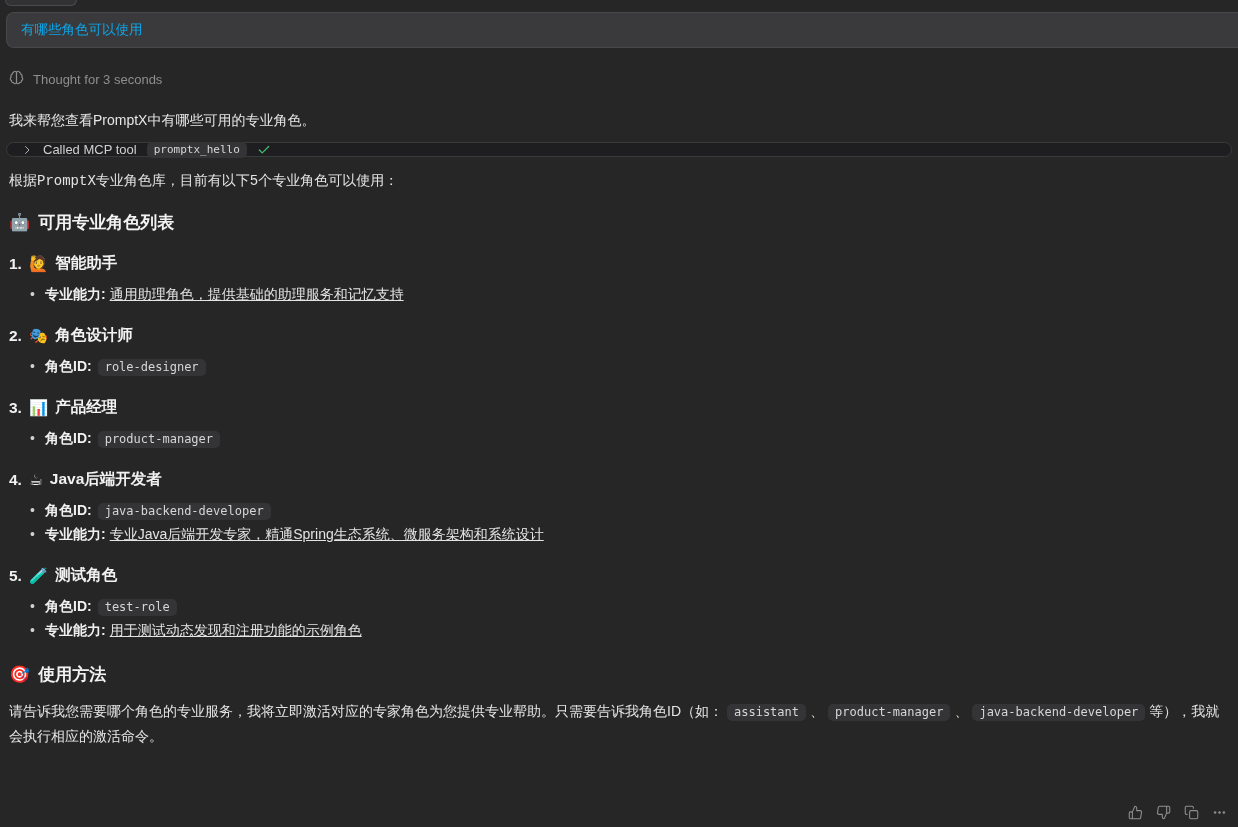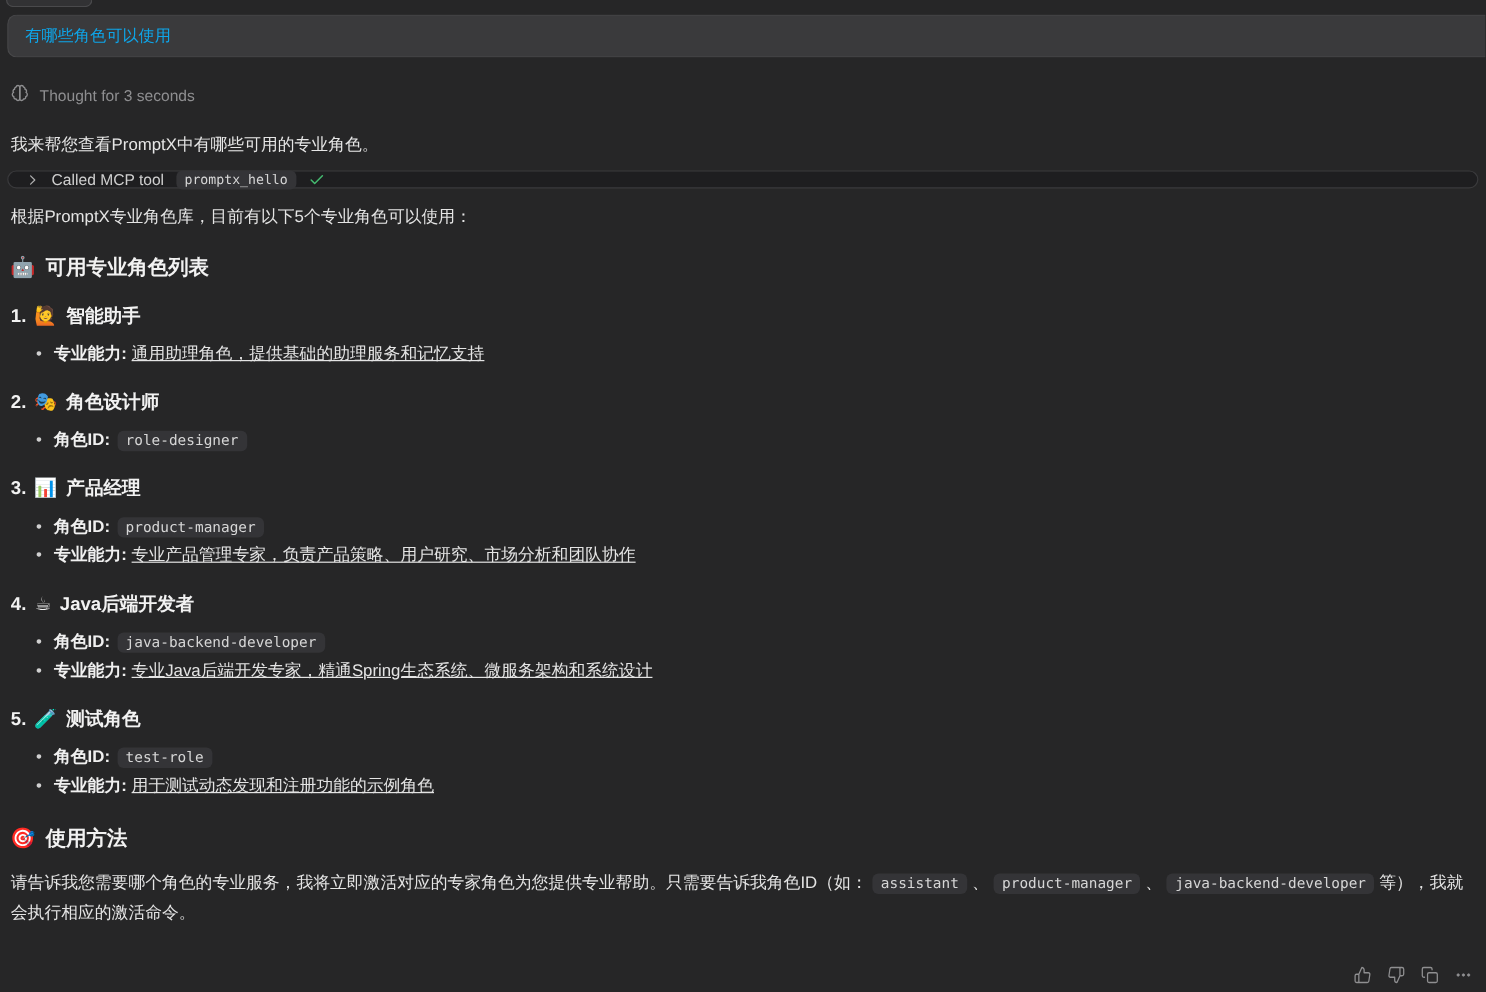--- a/index.html
+++ b/index.html
@@ -50,21 +50,21 @@
   .tool-panel .label{font-size:13px;color:#cfcfcf;}
   .chip{
     background:#343437;border-radius:5px;
     padding:1px 7px 2px;
     font-family:"DejaVu Sans Mono","Liberation Mono",monospace;
     font-size:11.5px;color:#d6d6d6;
     white-space:nowrap;
   }
   .tool-chip{font-size:11px;}
 
-  .lead{margin:15px 0 0 9px;font-size:14px;}
+  .lead{margin:15px 0 0 9px;font-size:14px;font-family:Liberation Mono, monospace;}
 
   h2.md{
     margin:21px 0 0 9px;
     font-size:17px;font-weight:bold;color:#f2f2f2;
     display:flex;align-items:center;gap:8px;
   }
   h3.md{
     margin:19px 0 8px 9px;
     font-size:15.5px;font-weight:bold;color:#f2f2f2;
     display:flex;align-items:center;gap:7px;
@@ -177,23 +177,20 @@
   <section class="role">
     <h3 class="md">
       <span>3.</span>
       <span class="emoji">📊</span>
       <span>产品经理</span>
     </h3>
     <ul>
       <li>
         <span class="b">角色ID:</span><code class="chip">product-manager</code>
       </li>
-      <li>
-        <span class="b">专业能力:</span><span class="val">专业产品管理专家，负责产品策略、用户研究、市场分析和团队协作</span>
-      </li>
     </ul>
   </section>
 
   <section class="role">
     <h3 class="md">
       <span>4.</span>
       <span class="emoji">☕</span>
       <span>Java后端开发者</span>
     </h3>
     <ul>

